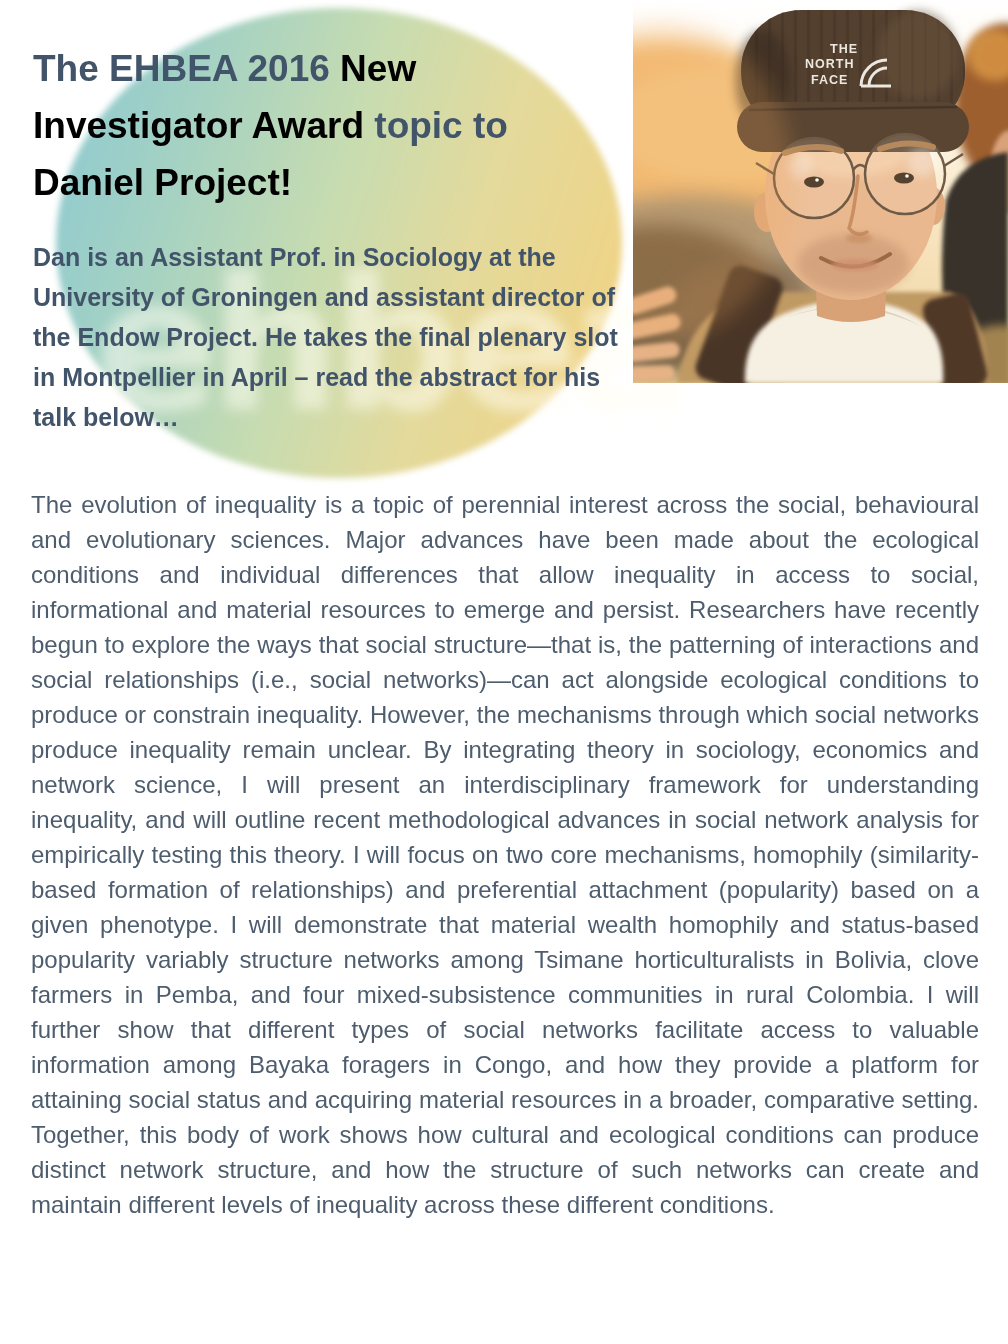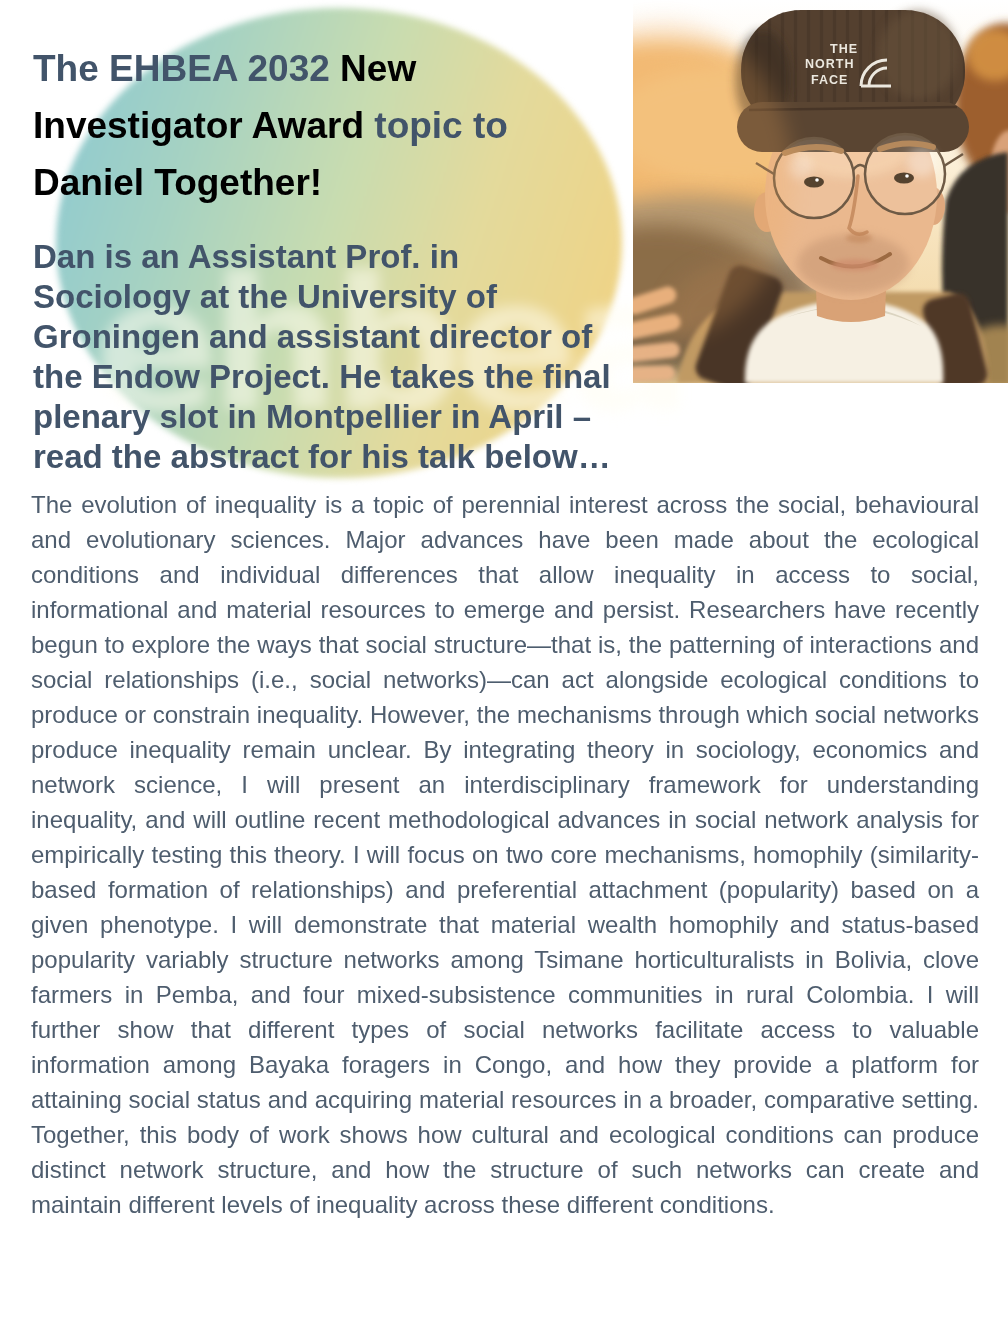--- a/index.html
+++ b/index.html
@@ -25,21 +25,21 @@
     font-family:"DejaVu Sans", sans-serif;
   }
   .page-title {
     position:absolute; left:33px; top:40px; width:580px;
     font-size:37px; line-height:57px; font-weight:bold;
     color:#42546A; z-index:2;
   }
   .t-orange { color:#000000; }
   .intro {
     position:absolute; left:33px; top:237px; width:592px;
-    font-size:33px; line-height:40px; font-weight:bold;
+    font-size:25px; line-height:40px; font-weight:bold;
     color:#42546A; z-index:2;
   }
   .abstract {
     position:absolute; left:31px; top:487px; width:948px;
     font-size:24px; line-height:35px;
     color:#4E5D6E; text-align:justify; z-index:2;
   }
   .photo {
     position:absolute; left:633px; top:0; width:433px; height:383px;
     z-index:3; overflow:hidden;
@@ -51,21 +51,21 @@
     fill:#ece8df;
   }
 </style>
 </head>
 <body>
 
 <div class="logo-blob">
   <span class="logo-word">ehbea</span>
 </div>
 
-<h1 class="page-title"><span>The EHBEA 2032 </span><span class="t-orange">New Investigator Award</span><span> topic to </span><span class="t-orange">Daniel Together!</span></h1>
+<h1 class="page-title"><span>The EHBEA 2016 </span><span class="t-orange">New Investigator Award</span><span> topic to </span><span class="t-orange">Daniel Project!</span></h1>
 
 <p class="intro">Dan is an Assistant Prof. in Sociology at the University of Groningen and assistant director of the Endow Project. He takes the final plenary slot in Montpellier in April – read the abstract for his talk below…</p>
 
 <p class="abstract">The evolution of inequality is a topic of perennial interest across the social, behavioural and evolutionary sciences. Major advances have been made about the ecological conditions and individual differences that allow inequality in access to social, informational and material resources to emerge and persist. Researchers have recently begun to explore the ways that social structure—that is, the patterning of interactions and social relationships (i.e., social networks)—can act alongside ecological conditions to produce or constrain inequality. However, the mechanisms through which social networks produce inequality remain unclear. By integrating theory in sociology, economics and network science, I will present an interdisciplinary framework for understanding inequality, and will outline recent methodological advances in social network analysis for empirically testing this theory. I will focus on two core mechanisms, homophily (similarity-based formation of relationships) and preferential attachment (popularity) based on a given phenotype. I will demonstrate that material wealth homophily and status-based popularity variably structure networks among Tsimane horticulturalists in Bolivia, clove farmers in Pemba, and four mixed-subsistence communities in rural Colombia. I will further show that different types of social networks facilitate access to valuable information among Bayaka foragers in Congo, and how they provide a platform for attaining social status and acquiring material resources in a broader, comparative setting. Together, this body of work shows how cultural and ecological conditions can produce distinct network structure, and how the structure of such networks can create and maintain different levels of inequality across these different conditions.</p>
 
 <div class="photo">
   <svg viewBox="0 0 375 383" width="375" height="383">
     <defs>
       <linearGradient id="sky" x1="0" y1="0" x2="0" y2="1">
         <stop offset="0" stop-color="#ffffff"></stop>

